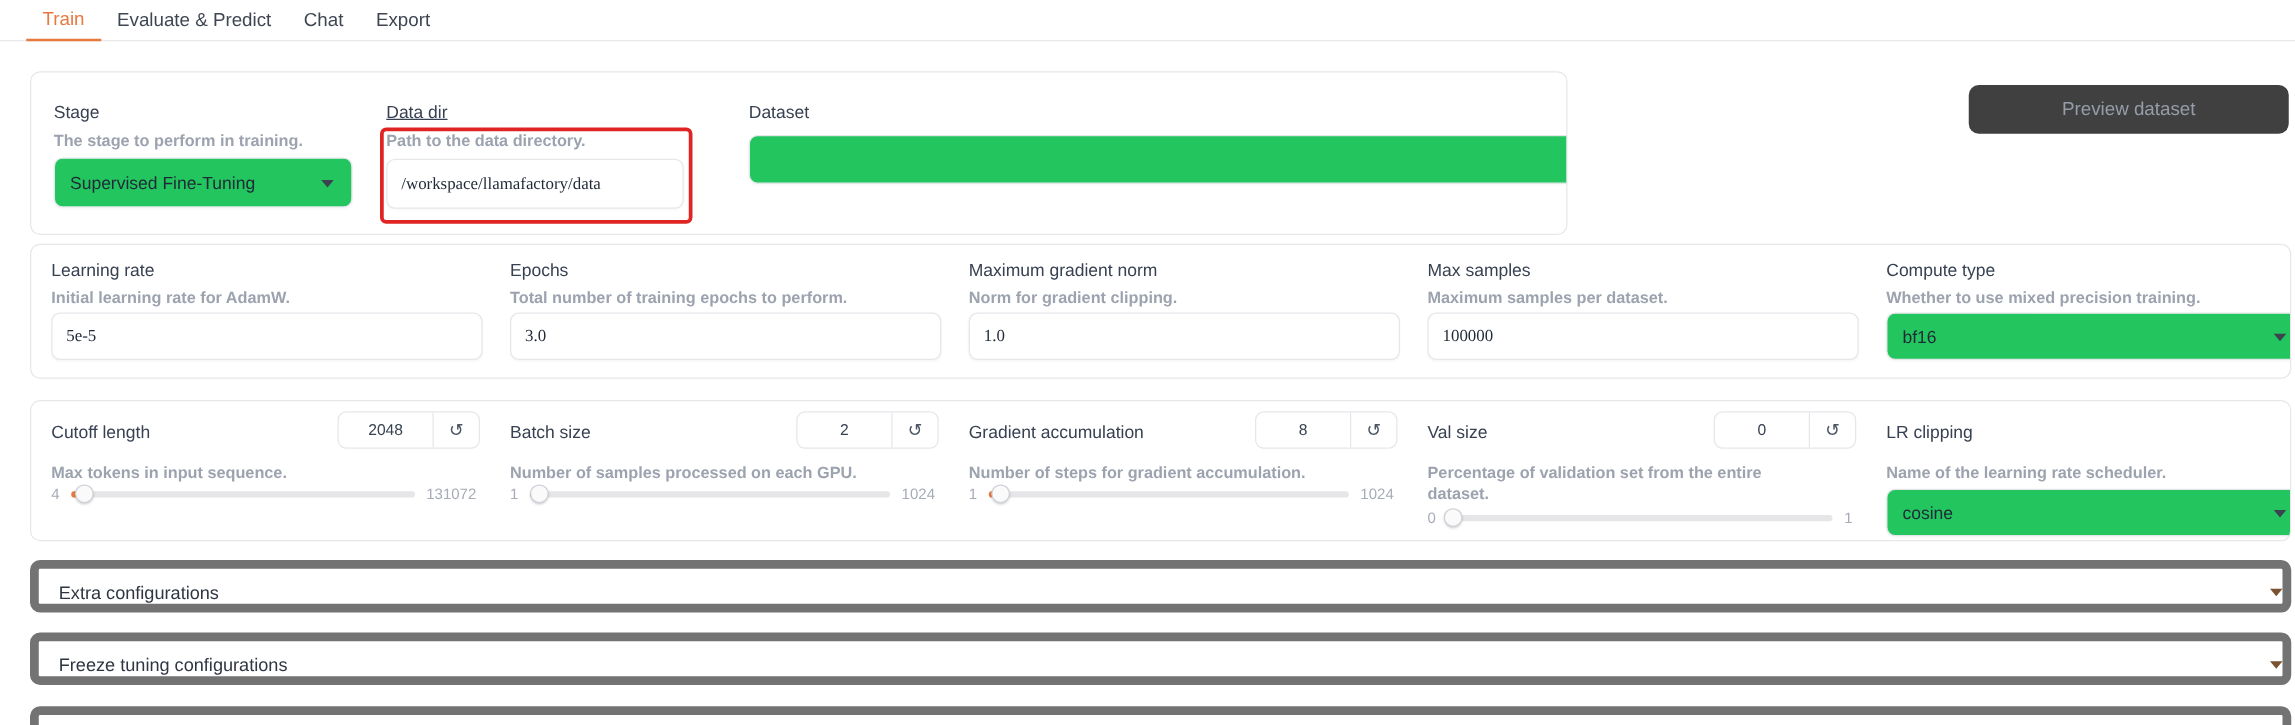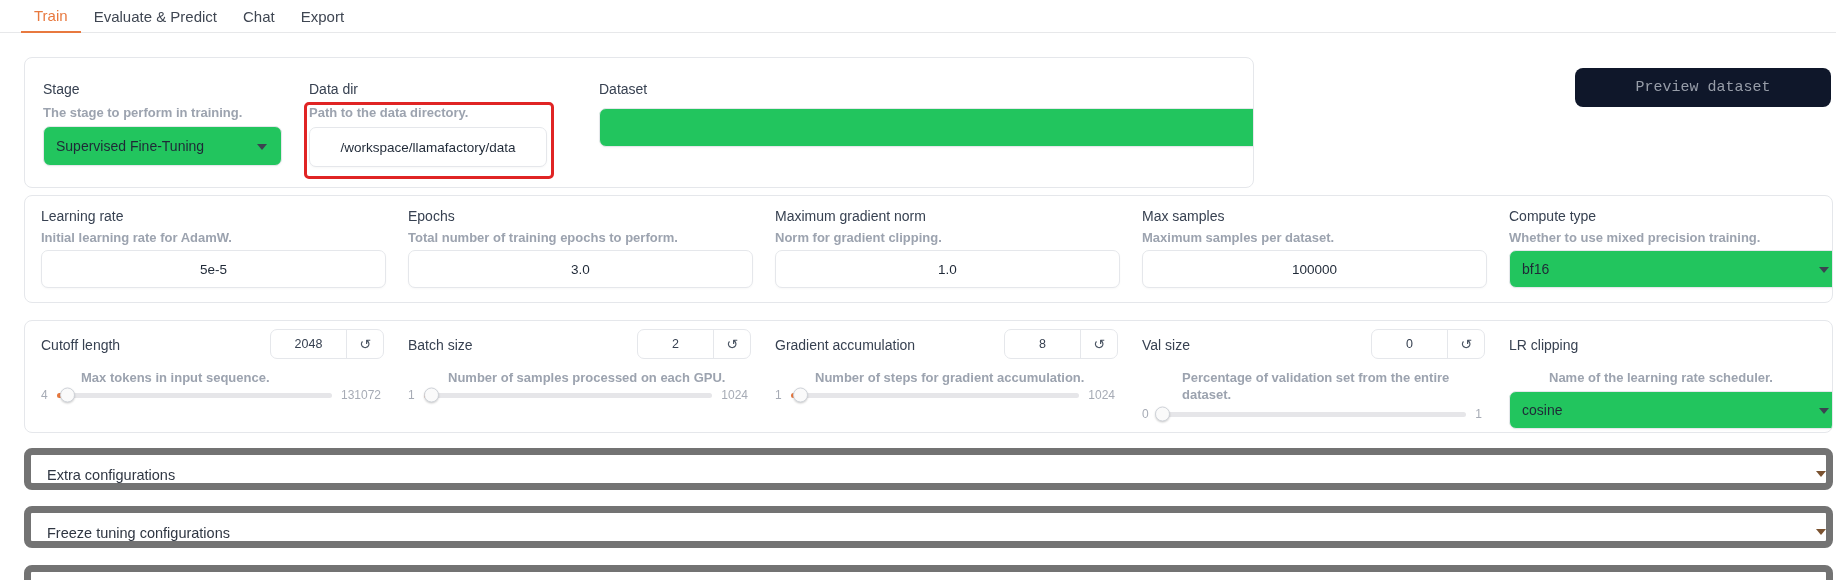--- a/index.html
+++ b/index.html
@@ -20,60 +20,60 @@
   .panel { position: absolute; background: #fff; border: 1px solid #e5e7eb;
            border-radius: 8px; overflow: hidden; }
   #panel1 { left: 24px; top: 57px;  width: 1230px; height: 131px; }
   #panel2 { left: 24px; top: 195px; width: 1809px; height: 108px; }
   #panel3 { left: 24px; top: 320px; width: 1809px; height: 113px; }
   .lbl  { font-size: 14px; color: #374151; }
   .info { font-size: 13px; color: #9ca3af; font-weight: bold; }
   .inbox { background: #fff; border: 1px solid #e5e7eb; border-radius: 7px;
            box-shadow: 0 1px 2px rgba(0,0,0,0.03); }
   .inbox input { width: 100%; height: 100%; border: none; outline: none;
-                 background: transparent; font-family: Liberation Sans, sans-serif;
-                 font-size: 13.5px; color: #1f2937; padding: 0 11px; text-align: center; }
+                 background: transparent; font-family: Liberation Serif, serif;
+                 font-size: 13.5px; color: #1f2937; padding: 0 11px; }
   .selbox { position: relative; background: #22c55e; border: 1px solid #e5e7eb;
             border-radius: 7px; box-shadow: 0 1px 2px rgba(0,0,0,0.03);
             font-size: 14px; color: #1f2937; cursor: pointer; }
   .selbox .selval { position: absolute; left: 12px; top: 50%; transform: translateY(-50%); }
   .caret { position: absolute; right: 14px; top: 50%; margin-top: -2px;
            width: 0; height: 0; border-left: 5px solid transparent;
            border-right: 5px solid transparent; border-top: 6px solid #3b4350; }
   
   .p1col { position: absolute; top: 0; height: 100%; }
   
   .grid5 { position: absolute; left: 16px; top: 0; display: grid;
            grid-template-columns: repeat(5, 345px); grid-gap: 0 22px; }
   .fcol { position: relative; }
   #panel2 .fcol { height: 106px; }
   #panel3 .fcol { height: 111px; }
   .f-lbl  { position: absolute; left: 0; top: 12px; }
   .f-info { position: absolute; left: 0; top: 34px; white-space: nowrap; }
   .f-in   { position: absolute; left: 0; top: 54px; width: 100%; height: 38px; }
   
   .s-lbl  { position: absolute; left: 0; top: 16px; }
-  .s-info { position: absolute; left: 0; top: 48px; line-height: 17px; margin-left: 40px; }
+  .s-info { position: absolute; left: 0; top: 48px; line-height: 17px; }
   .spin { position: absolute; right: 2px; top: 8px; width: 114px; height: 30px;
           display: flex; background: #fff; border: 1px solid #e5e7eb; border-radius: 7px; }
   .spin .num { flex: 1; text-align: center; line-height: 28px; font-size: 12.5px; color: #374151; }
   .spin .rst { width: 37px; border-left: 1px solid #e5e7eb; text-align: center;
                line-height: 28px; font-size: 14px; color: #4b5563; cursor: pointer; }
   .sliderrow { position: absolute; left: 0; top: 383px; width: 100%; height: 22px;
                display: flex; align-items: center; gap: 9px; padding-right: 5px; }
   .minmax { font-size: 12px; color: #a6abb5; }
   .track { position: relative; flex: 1; height: 5px; background: #e6e6e9; border-radius: 3px; }
   .fill  { position: absolute; left: 0; top: 0; height: 5px; background: #e8793f; border-radius: 3px; }
   .thumb { position: absolute; top: 50%; transform: translateY(-50%);
            width: 15px; height: 15px; border-radius: 50%; background: #fafafa;
            border: 1px solid #cfd3d9; box-shadow: 0 1px 2px rgba(0,0,0,0.18); cursor: pointer; }
   
   #preview-btn { position: absolute; left: 1575px; top: 68px; width: 256px; height: 39px;
-                 background: #0f172a; border: none; border-radius: 8px;
-                 font-family: Liberation Mono, monospace; font-size: 15px; color: #979da8; cursor: pointer; }
+                 background: #404040; border: none; border-radius: 8px;
+                 font-family: Liberation Sans, sans-serif; font-size: 15px; color: #979da8; cursor: pointer; }
   #red-annot { position: absolute; left: 279px; top: 44px; width: 250px; height: 77px;
                border: 3px solid #e02424; border-radius: 5px; pointer-events: none; z-index: 5; }
   .accordion { position: absolute; left: 24px; width: 1809px; height: 42px;
                background: #fff; border: 7px solid #737373; border-radius: 8px; cursor: pointer; }
   .acc-lbl { position: absolute; left: 16px; top: 12px; font-size: 14.5px; color: #2f3642; }
   .acc-arrow { position: absolute; right: 0px; top: 16px; width: 0; height: 0;
                border-left: 5px solid transparent; border-right: 5px solid transparent;
                border-top: 6px solid #7a5230; }
 </style>
 </head>
@@ -91,21 +91,21 @@
   <div class="p1col" style="left:18px; width:239px;">
     <div class="lbl" style="position:absolute; top:23px;">Stage</div>
     <div class="info" style="position:absolute; top:47px;">The stage to perform in training.</div>
     <div class="selbox" style="position:absolute; top:68px; width:239px; height:40px;">
       <span class="selval">Supervised Fine-Tuning</span>
       <span class="caret"></span>
     </div>
   </div>
 
   <div class="p1col" style="left:284px; width:238px;">
-    <div class="lbl" style="position:absolute; top:23px;">Data dir</div>
+    <div class="lbl" style="position:absolute; top:23px;text-decoration:underline;">Data dir</div>
     <div class="info" style="position:absolute; top:47px;">Path to the data directory.</div>
     <div class="inbox" style="position:absolute; top:69px; width:238px; height:40px;">
       <input value="/workspace/llamafactory/data" style="">
     </div>
   </div>
 
   <div id="red-annot"></div>
 
   <div class="p1col" style="left:574px; width:970px;">
     <div class="lbl" style="position:absolute; top:23px;">Dataset</div>

